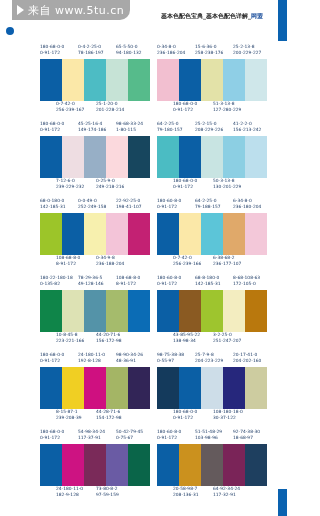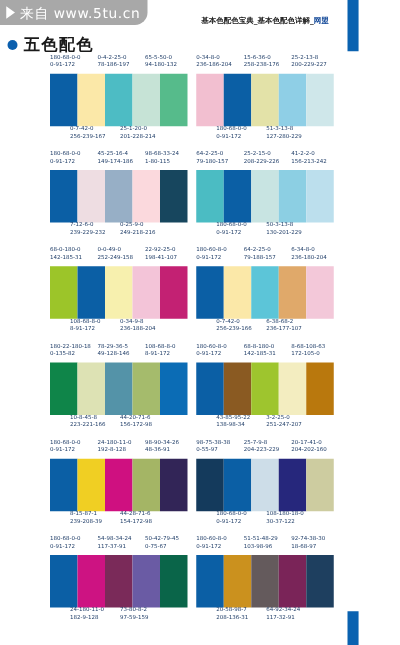--- a/index.html
+++ b/index.html
@@ -12,21 +12,21 @@
     height: 516px;
     position: relative;
     overflow: hidden;
     font-family: "Liberation Sans", sans-serif;
     -webkit-font-smoothing: none;
   }
 
   
   .watermark {
     position: absolute;
-    left: 0;
+    left: 12px;
     top: 0;
     width: 118px;
     height: 20px;
     background: #a8a8a8;
     border-bottom-right-radius: 10px;
     display: flex;
     align-items: center;
     padding-left: 5px;
     box-sizing: border-box;
   }
@@ -168,21 +168,20 @@
   <span class="wm-text">来自 www.5tu.cn</span>
 </div>
 
 <div class="caption"><span>基本色配色宝典_基本色配色详解_</span><span class="kw">网盟</span></div>
 
 <div class="bar-right-top"></div>
 <div class="bar-right-bottom"></div>
 
 <div class="section-title">
   <span class="dot"></span>
-  <span class="tx">五色配色</span>
 </div>
 
 <div class="grid">
     <div class="row">
       <div class="group left">
         <div class="labels top">
           <div class="lab a">
             <span class="l1">180-68-0-0</span>
             <span class="l2">0-91-172</span>
           </div>

